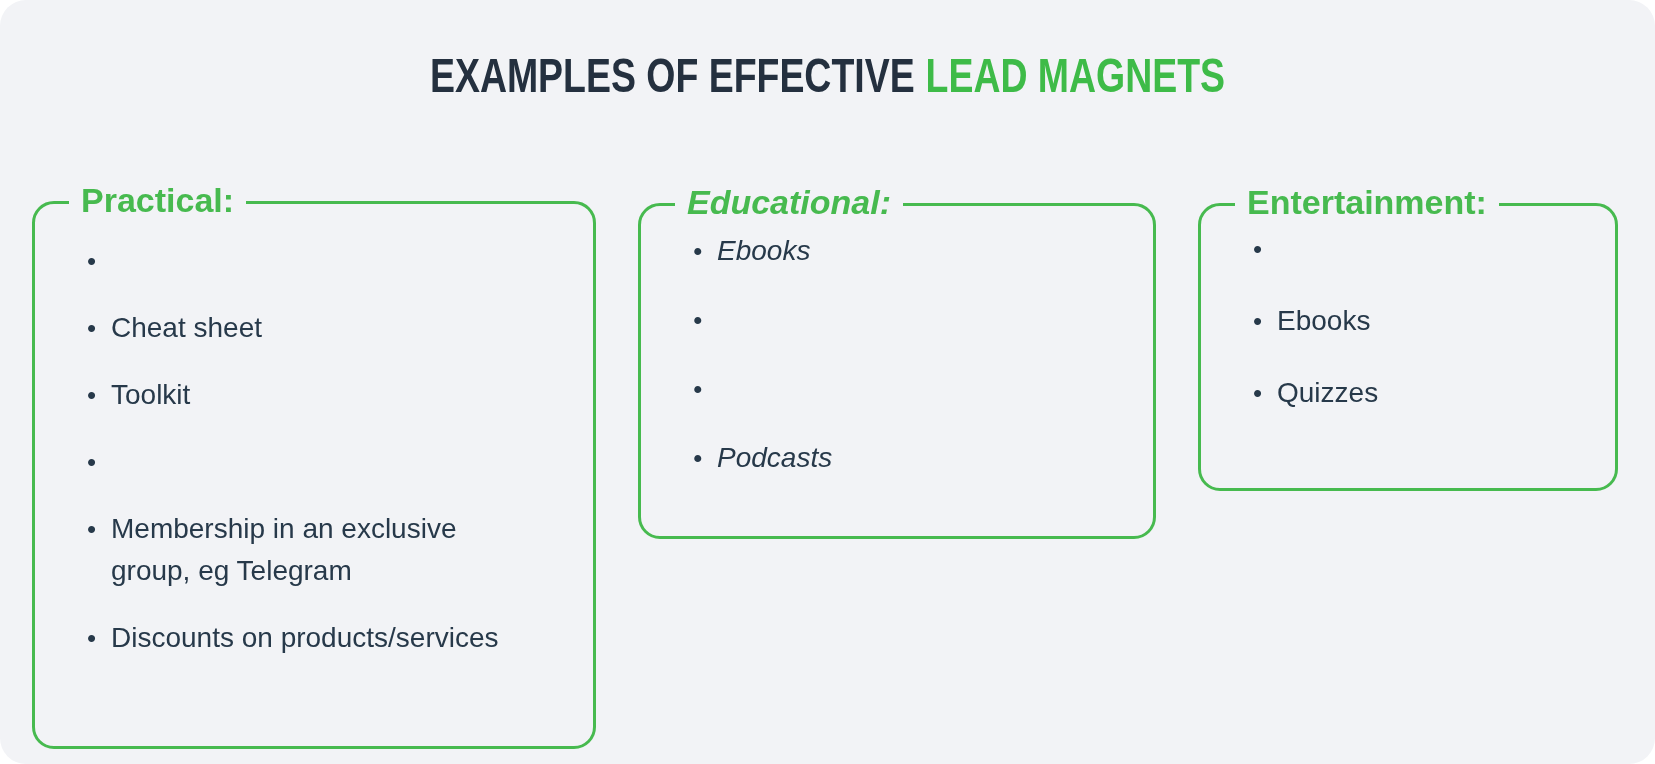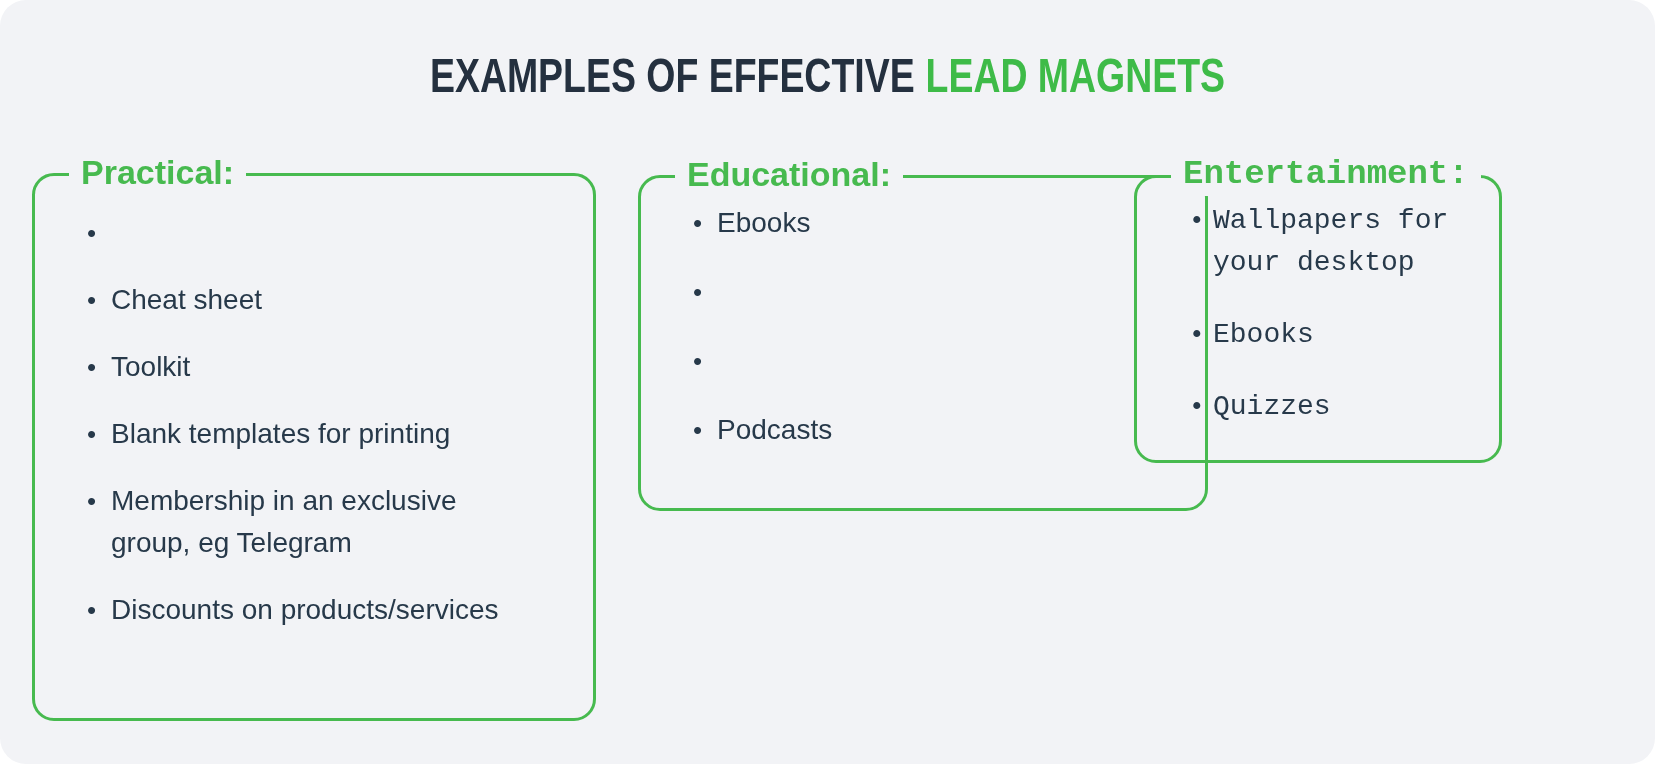--- a/index.html
+++ b/index.html
@@ -32,24 +32,25 @@
   }
   .title .highlight {
     color: var(--title-green, #3EBB48);
     margin-left: 14px;
   }
   .box {
     position: absolute;
     box-sizing: border-box;
     border: 3px solid var(--green, #47BA4F);
     border-radius: 22px;
+    margin-top: 28px;
   }
   .box-practical   { left: 32px;   top: 173px; width: 564px; height: 548px; }
-  .box-educational { left: 638px;  top: 175px; width: 570px; height: 336px; }
-  .box-entertainment { left: 1134px; top: 175px; width: 368px; height: 288px; font-family: Liberation Mono, monospace; }
+  .box-educational { left: 638px;  top: 175px; width: 518px; height: 336px; font-style: italic; }
+  .box-entertainment { left: 1198px; top: 175px; width: 420px; height: 288px; }
 
   .legend {
     position: absolute;
     top: -26px;
     left: 34px;
     line-height: 44px;
     padding: 0 12px;
     background: var(--panel-bg, #F2F3F6);
     font-size: 34px;
     font-weight: bold;
@@ -104,21 +105,20 @@
       <li>
         <span class="bullet">•</span>
         <span class="item-text">Cheat sheet</span>
       </li>
       <li>
         <span class="bullet">•</span>
         <span class="item-text">Toolkit</span>
       </li>
       <li>
         <span class="bullet">•</span>
-        <span class="item-text">Blank templates for printing</span>
       </li>
       <li>
         <span class="bullet">•</span>
         <span class="item-text">Membership in an exclusive
 group, eg Telegram</span>
       </li>
       <li>
         <span class="bullet">•</span>
         <span class="item-text">Discounts on products/services</span>
       </li>
@@ -143,22 +143,20 @@
         <span class="item-text">Podcasts</span>
       </li>
     </ul>
   </div>
 
   <div class="box box-entertainment">
     <div class="legend">Entertainment:</div>
     <ul class="items">
       <li>
         <span class="bullet">•</span>
-        <span class="item-text">Wallpapers for
-your desktop</span>
       </li>
       <li>
         <span class="bullet">•</span>
         <span class="item-text">Ebooks</span>
       </li>
       <li>
         <span class="bullet">•</span>
         <span class="item-text">Quizzes</span>
       </li>
     </ul>

